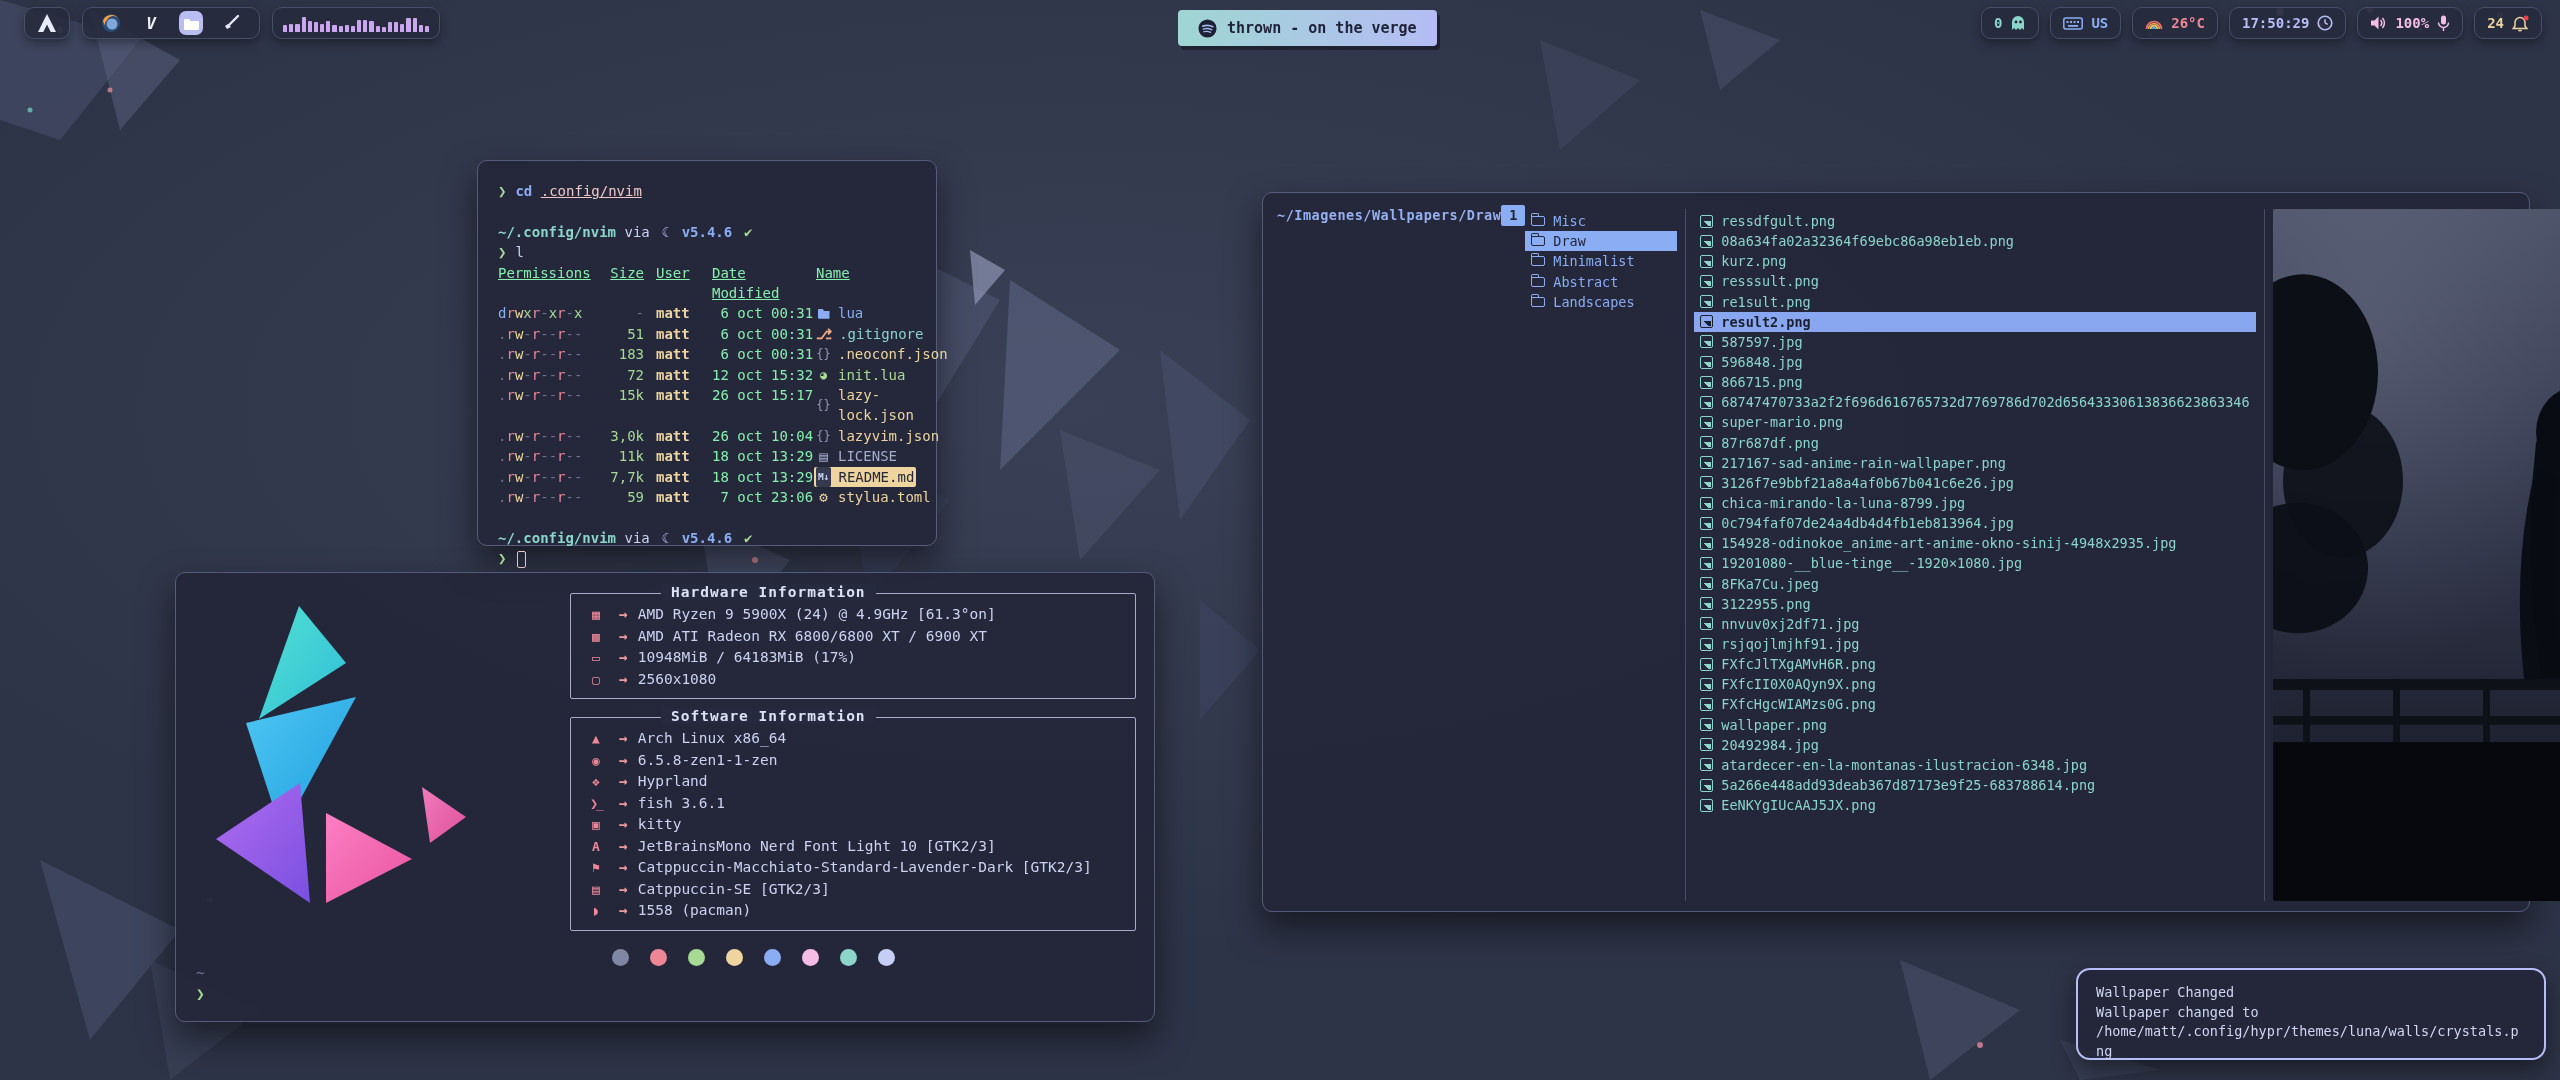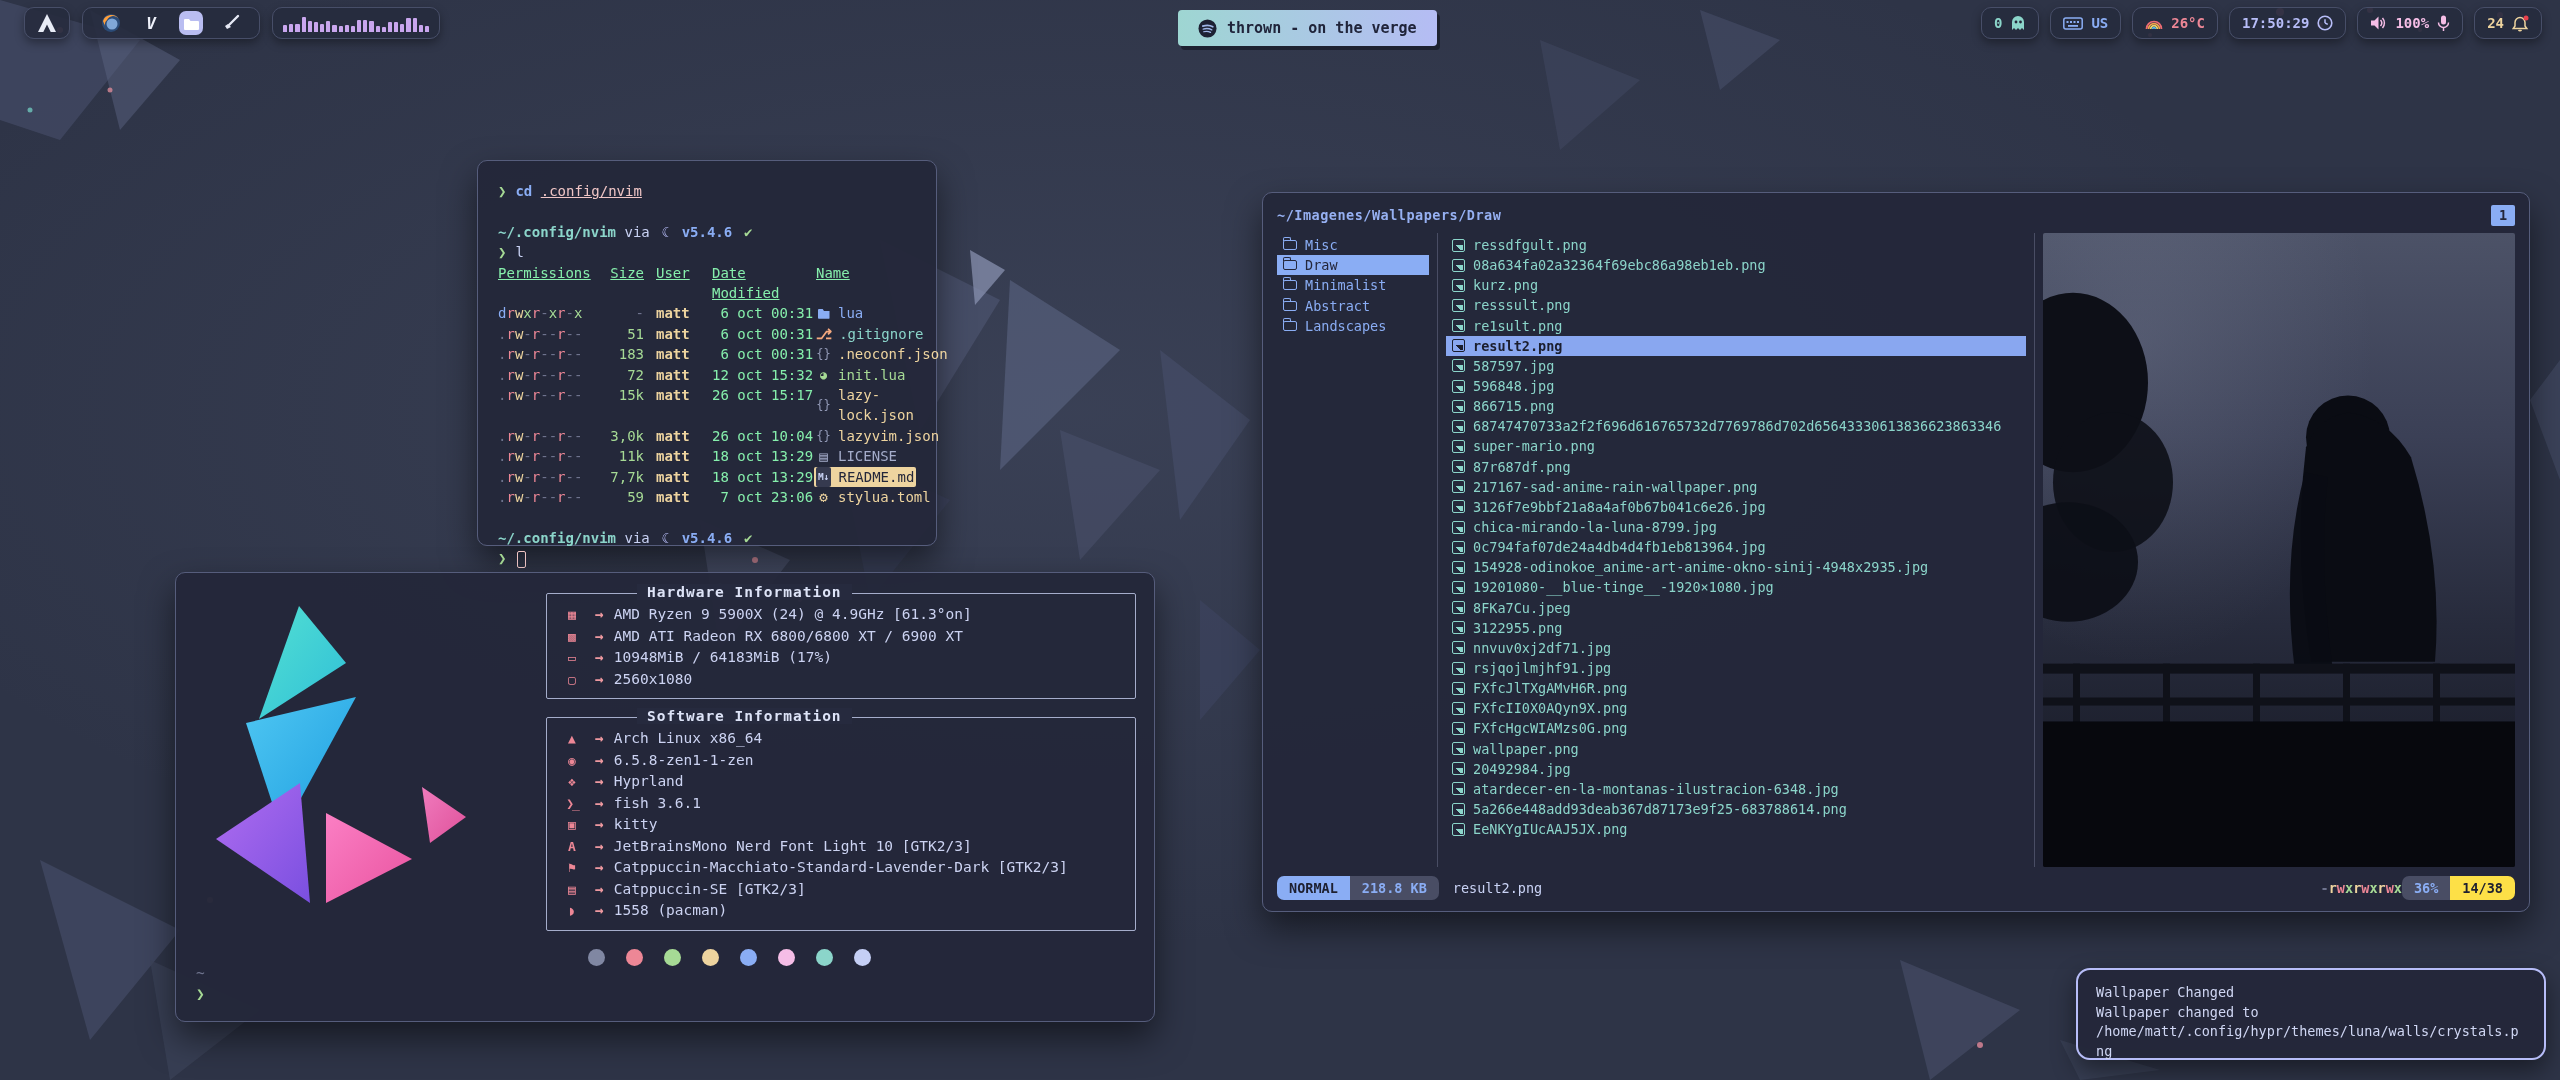--- a/index.html
+++ b/index.html
@@ -65,41 +65,41 @@
   .i-markdown::before{content:"M↓";font-size:9.5px;font-weight:bold;background:#363a4f;color:#cad3f5;
      padding:0 2px;border-radius:2px}
   .i-gear::before{content:"⚙"}
   .i-moon::before{content:"☾";font-weight:bold}
   .i-check::before{content:"✔";font-weight:bold}
   .cursor{display:inline-block;width:9px;height:17px;border:1.5px solid #f0c6c6;border-radius:2px;
      vertical-align:middle;margin-left:2px}
 
   
   .fetch{left:175px;top:572px;width:980px;height:450px;padding:14px 18px;font-size:14.5px}
-  .fetch-flex{display:flex;gap:32px}
+  .fetch-flex{display:flex;gap:56px}
   .fetch-logo{width:320px;height:330px;margin-top:14px;flex:none}
   .fetch-info{flex:1;padding-top:6px}
   .f-box{border:1px solid #a5adcb;border-radius:2px;position:relative;padding:10px 12px 8px 12px;margin-bottom:18px}
   .f-box-title{position:absolute;top:-10px;left:90px;background:#262a3e;padding:0 10px;
      font-weight:bold;color:#dde3f7;letter-spacing:1px}
   .f-row{display:flex;align-items:center;gap:10px;line-height:21.5px;white-space:pre}
   .f-icon{color:#ed8796;min-width:26px;display:inline-flex;justify-content:center;font-size:13px}
   .f-arrow::before{content:"→";color:#ee99a0;font-weight:bold}
   .f-text{color:#ccd3f2}
   .i-cpu::before{content:"▦"}.i-gpu::before{content:"▩"}.i-memory::before{content:"▭"}
   .i-display::before{content:"▢"}.i-arch::before{content:"▲"}.i-kernel::before{content:"◉"}
   .i-wm::before{content:"❖"}.i-shell::before{content:"❯_";letter-spacing:-2px}
   .i-terminal::before{content:"▣"}.i-font::before{content:"A";font-weight:bold}
   .i-theme::before{content:"⚑"}.i-icons::before{content:"▤"}.i-packages::before{content:"◗"}
   .dots{display:flex;gap:21px;margin:16px 0 0 42px}
   .dot{width:17px;height:17px;border-radius:50%}
   .fetch-prompt{position:absolute;left:20px;bottom:16px;line-height:21px}
 
   
-  .fm{left:1262px;top:192px;width:1268px;height:720px;padding:10px 14px;font-size:13.5px;display:flex;flex-direction:column}
+  .fm{left:1262px;top:192px;width:1268px;height:720px;padding:10px 14px;font-size:13.5px;display:flex;flex-direction:row}
   .fm-top{display:flex;justify-content:space-between;align-items:center;height:24px;flex:none}
   .fm-path{color:#96b0f2;font-weight:bold;letter-spacing:.5px}
   .fm-tab{background:#8aadf4;color:#24273a;width:24px;height:21px;display:flex;align-items:center;
      justify-content:center;border-radius:2px;font-weight:bold}
   .fm-body{flex:1;display:flex;margin-top:6px;min-height:0}
   .fm-side{width:152px;flex:none;padding-top:2px}
   .fm-side-row{display:flex;align-items:center;gap:8px;height:20.2px;color:#8aadf4;padding:0 6px;cursor:pointer}
   .fm-side-row.selected{background:#8aadf4;color:#24273a}
   .foldicon{width:14px;height:10px;border:1.5px solid currentColor;border-radius:2px;position:relative;flex:none}
   .foldicon::before{content:"";position:absolute;top:-4px;left:-1px;width:6px;height:3px;

